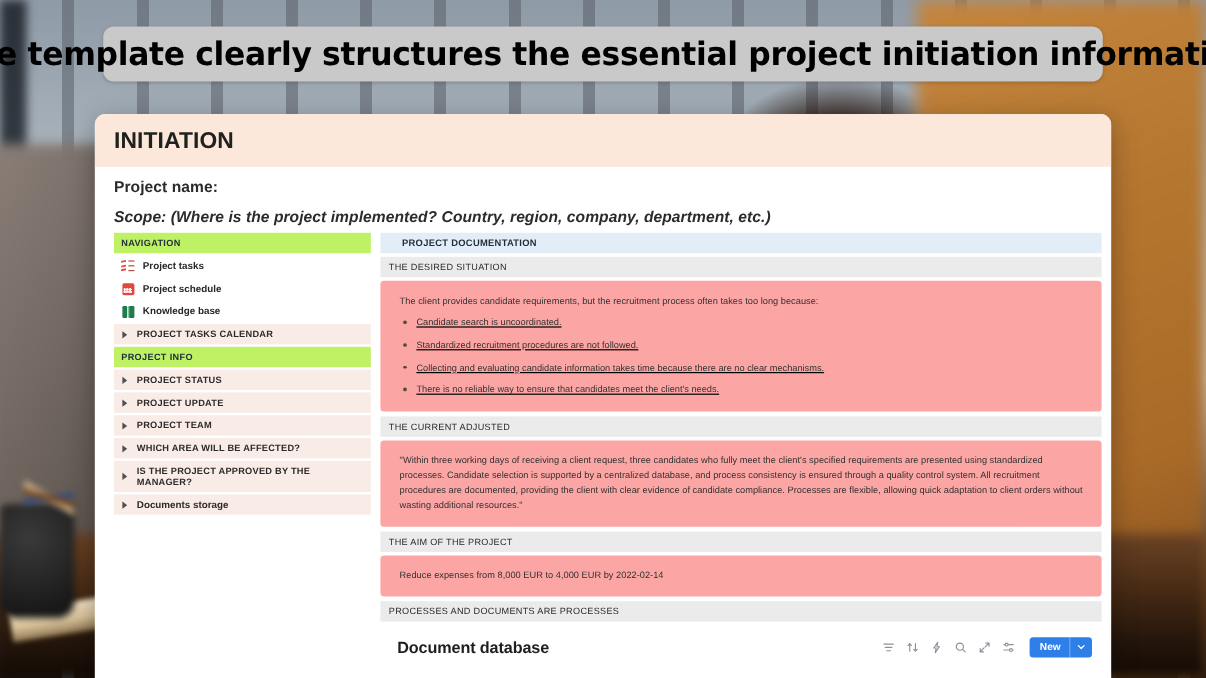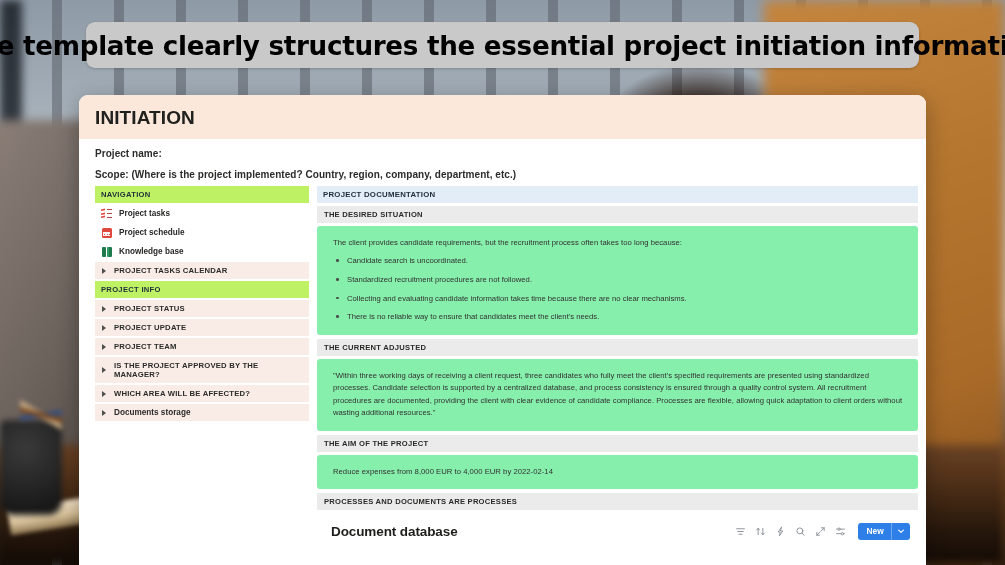--- a/index.html
+++ b/index.html
@@ -140,27 +140,27 @@
     color: #20201f;
     letter-spacing: 0.1px;
   }
 
   
   #meta {
     padding: 9px 16px 4px 16px;
     flex: none;
   }
   .meta-line {
-    font-size: 10px;
+    font-size: 13px;
     color: #2b2b2a;
     font-weight: 600;
     margin-bottom: 10px;
     letter-spacing: 0.05px;
   }
-  .meta-line:last-child { margin-bottom: 2px; }
+  .meta-line:last-child { margin-bottom: 2px; font-style: italic; }
 
   
   #body {
     display: flex;
     flex: 1 1 auto;
     min-height: 0;
     padding: 0 0 0 0;
   }
 
   
@@ -274,47 +274,48 @@
     flex: 1 1 auto;
     min-width: 0;
     padding: 0 8px 0 0;
   }
   .blue-head {
     background: #e2edf7;
     font-size: 7.8px;
     font-weight: 700;
     color: #1f2d39;
     letter-spacing: 0.25px;
-    padding: 4px 6px;
+    padding: 4px 18px;
     margin-bottom: 3px;
   }
   .gray-head {
     background: #ebebeb;
     font-size: 7.6px;
-    font-weight: 700;
+    font-weight: 400;
     color: #2a2a29;
     letter-spacing: 0.25px;
     padding: 4px 7px;
     margin-bottom: 3px;
   }
   .panel {
-    background: #86efac;
+    background: #fca5a5;
     border-radius: 3px;
     padding: 11px 14px 11px 16px;
     margin-bottom: 4px;
   }
   .panel p {
     font-size: 7.7px;
     color: #31312f;
     line-height: 1.62;
     letter-spacing: 0.02px;
   }
   .panel ul {
     list-style: none;
     margin-top: 6px;
+    text-decoration: underline;
   }
   .panel ul li {
     font-size: 7.7px;
     color: #31312f;
     line-height: 1.5;
     padding-left: 14px;
     position: relative;
     margin-bottom: 7px;
   }
   .panel ul li:last-child { margin-bottom: 1px; }
@@ -440,25 +441,25 @@
       <div class="toggle-row">
         <span class="caret"></span>
         <span>PROJECT UPDATE</span>
       </div>
       <div class="toggle-row">
         <span class="caret"></span>
         <span>PROJECT TEAM</span>
       </div>
       <div class="toggle-row">
         <span class="caret"></span>
+        <span>WHICH AREA WILL BE AFFECTED?</span>
+      </div>
+      <div class="toggle-row">
+        <span class="caret"></span>
         <span>IS THE PROJECT APPROVED BY THE MANAGER?</span>
-      </div>
-      <div class="toggle-row">
-        <span class="caret"></span>
-        <span>WHICH AREA WILL BE AFFECTED?</span>
       </div>
       <div class="toggle-row regular">
         <span class="caret"></span>
         <span>Documents storage</span>
       </div>
     </div>
 
     <div id="main">
 
       <div class="blue-head">PROJECT DOCUMENTATION</div>

